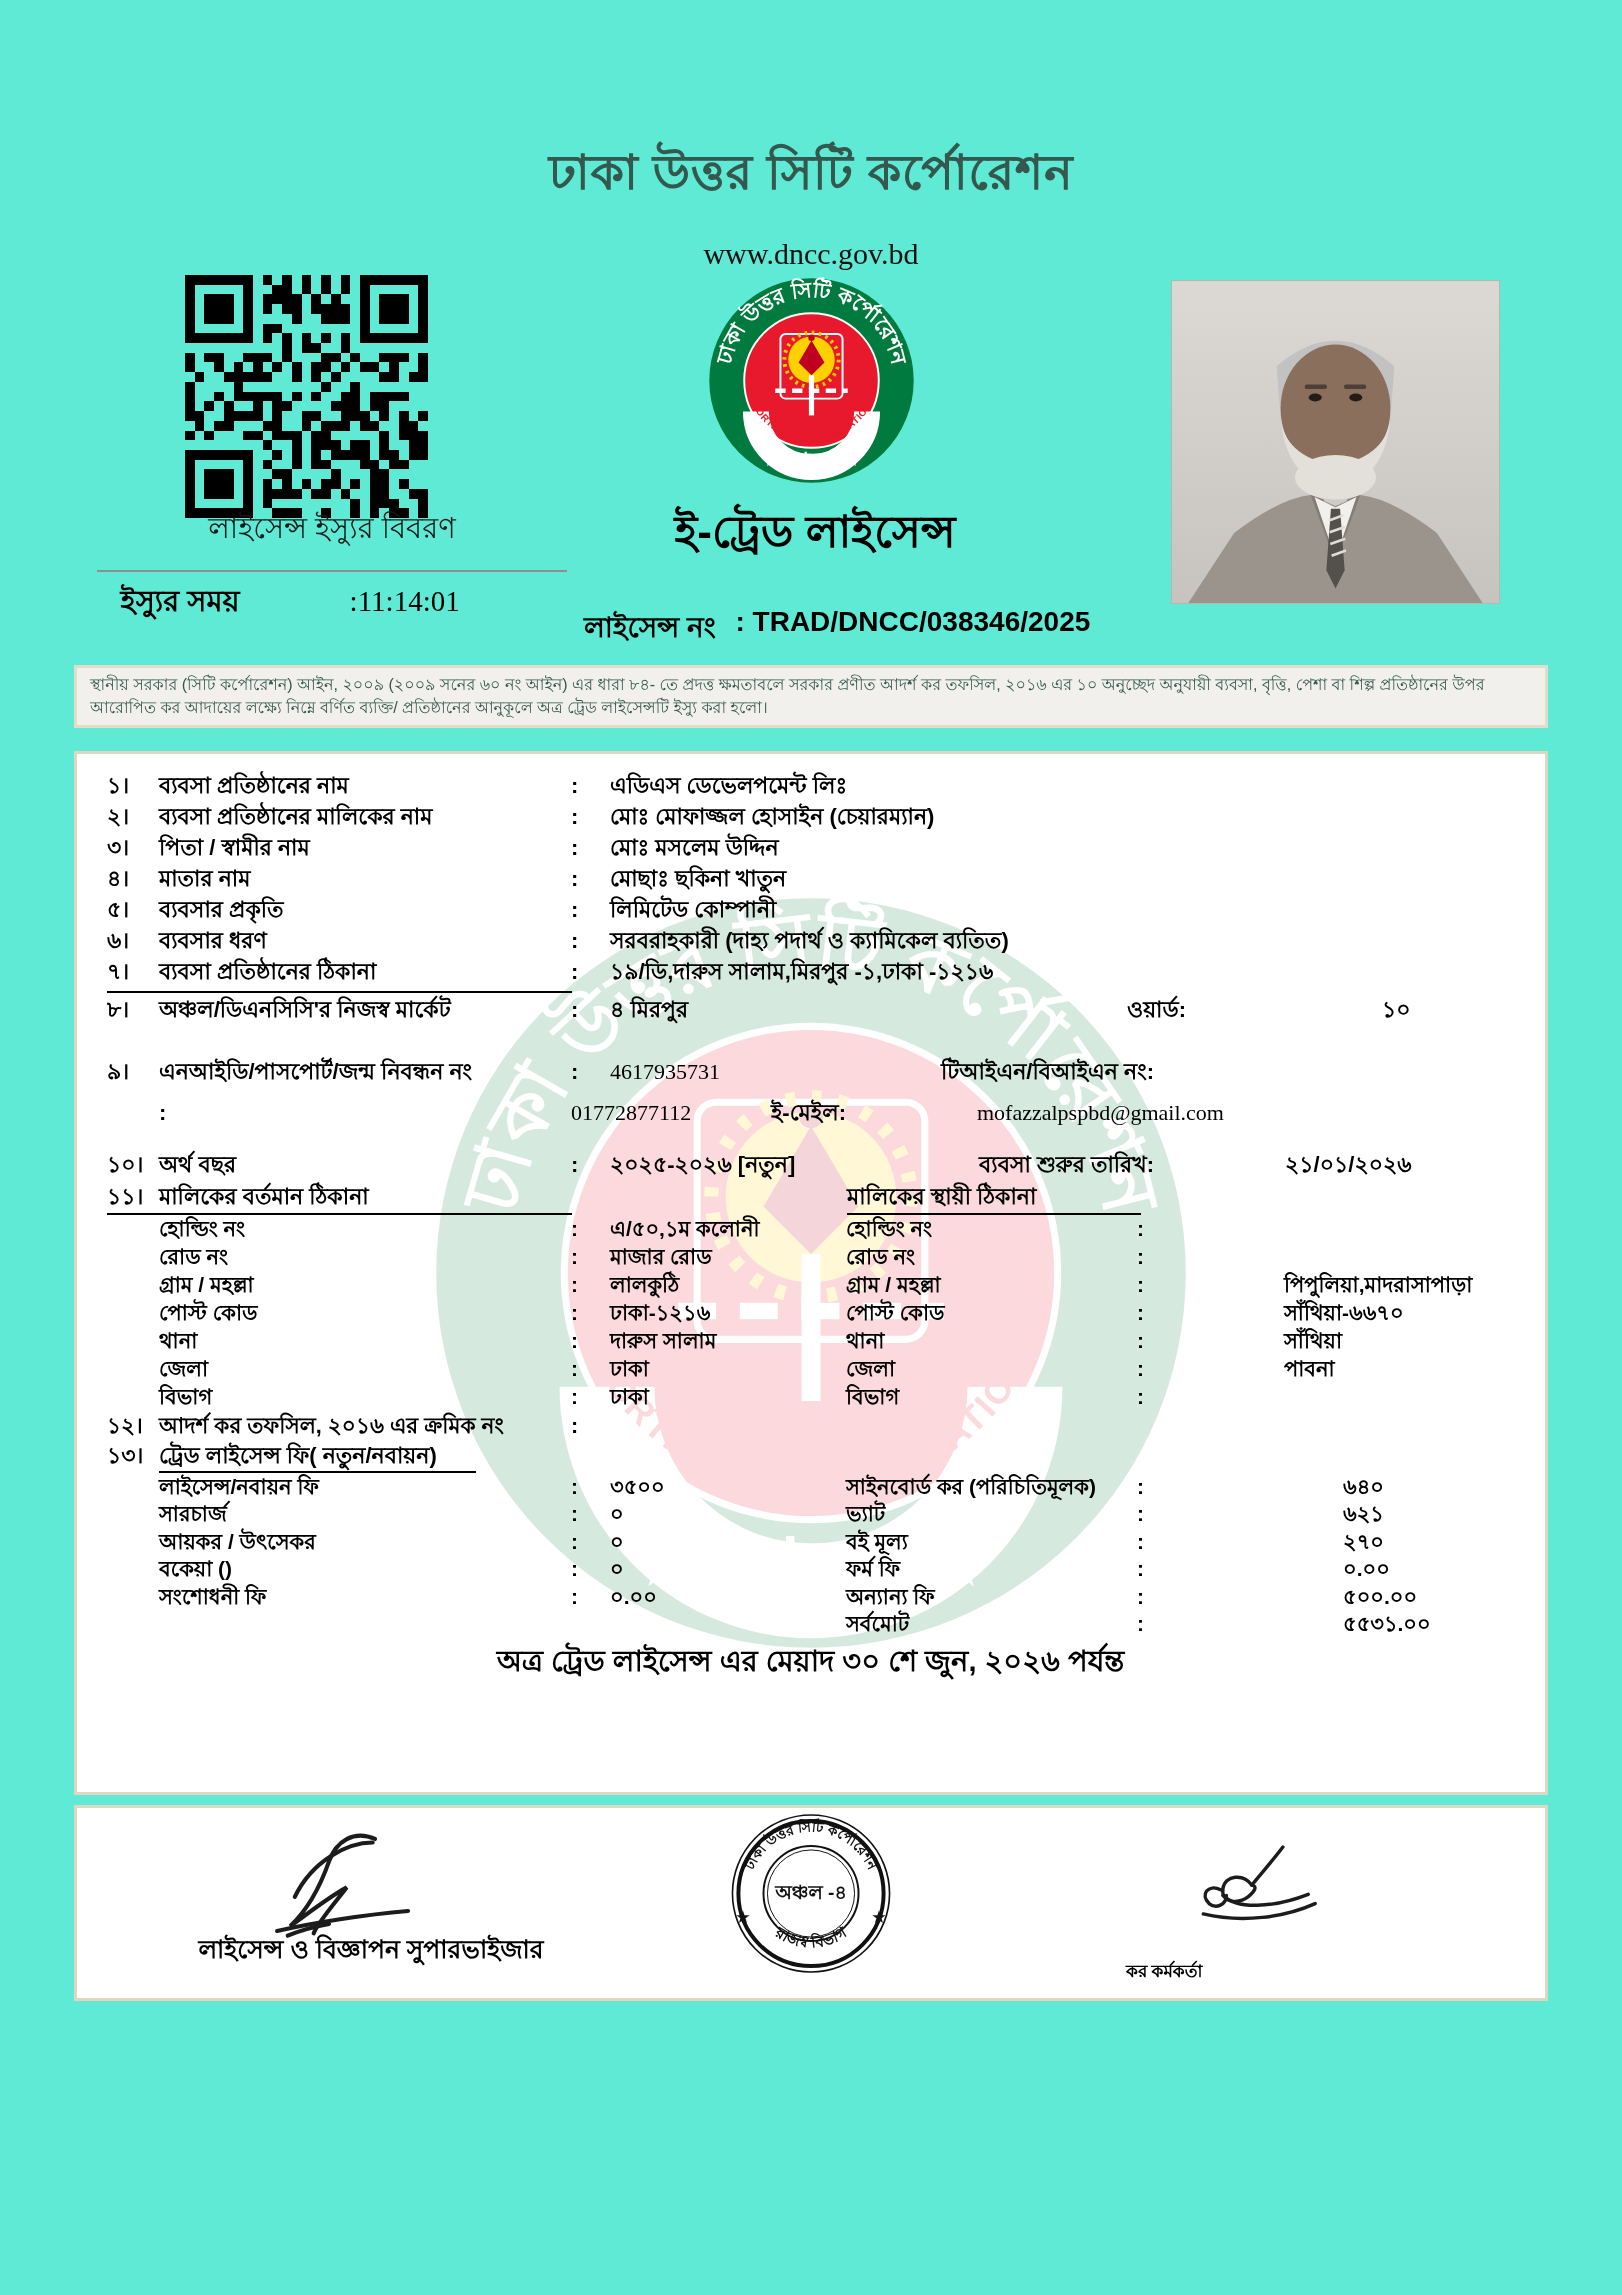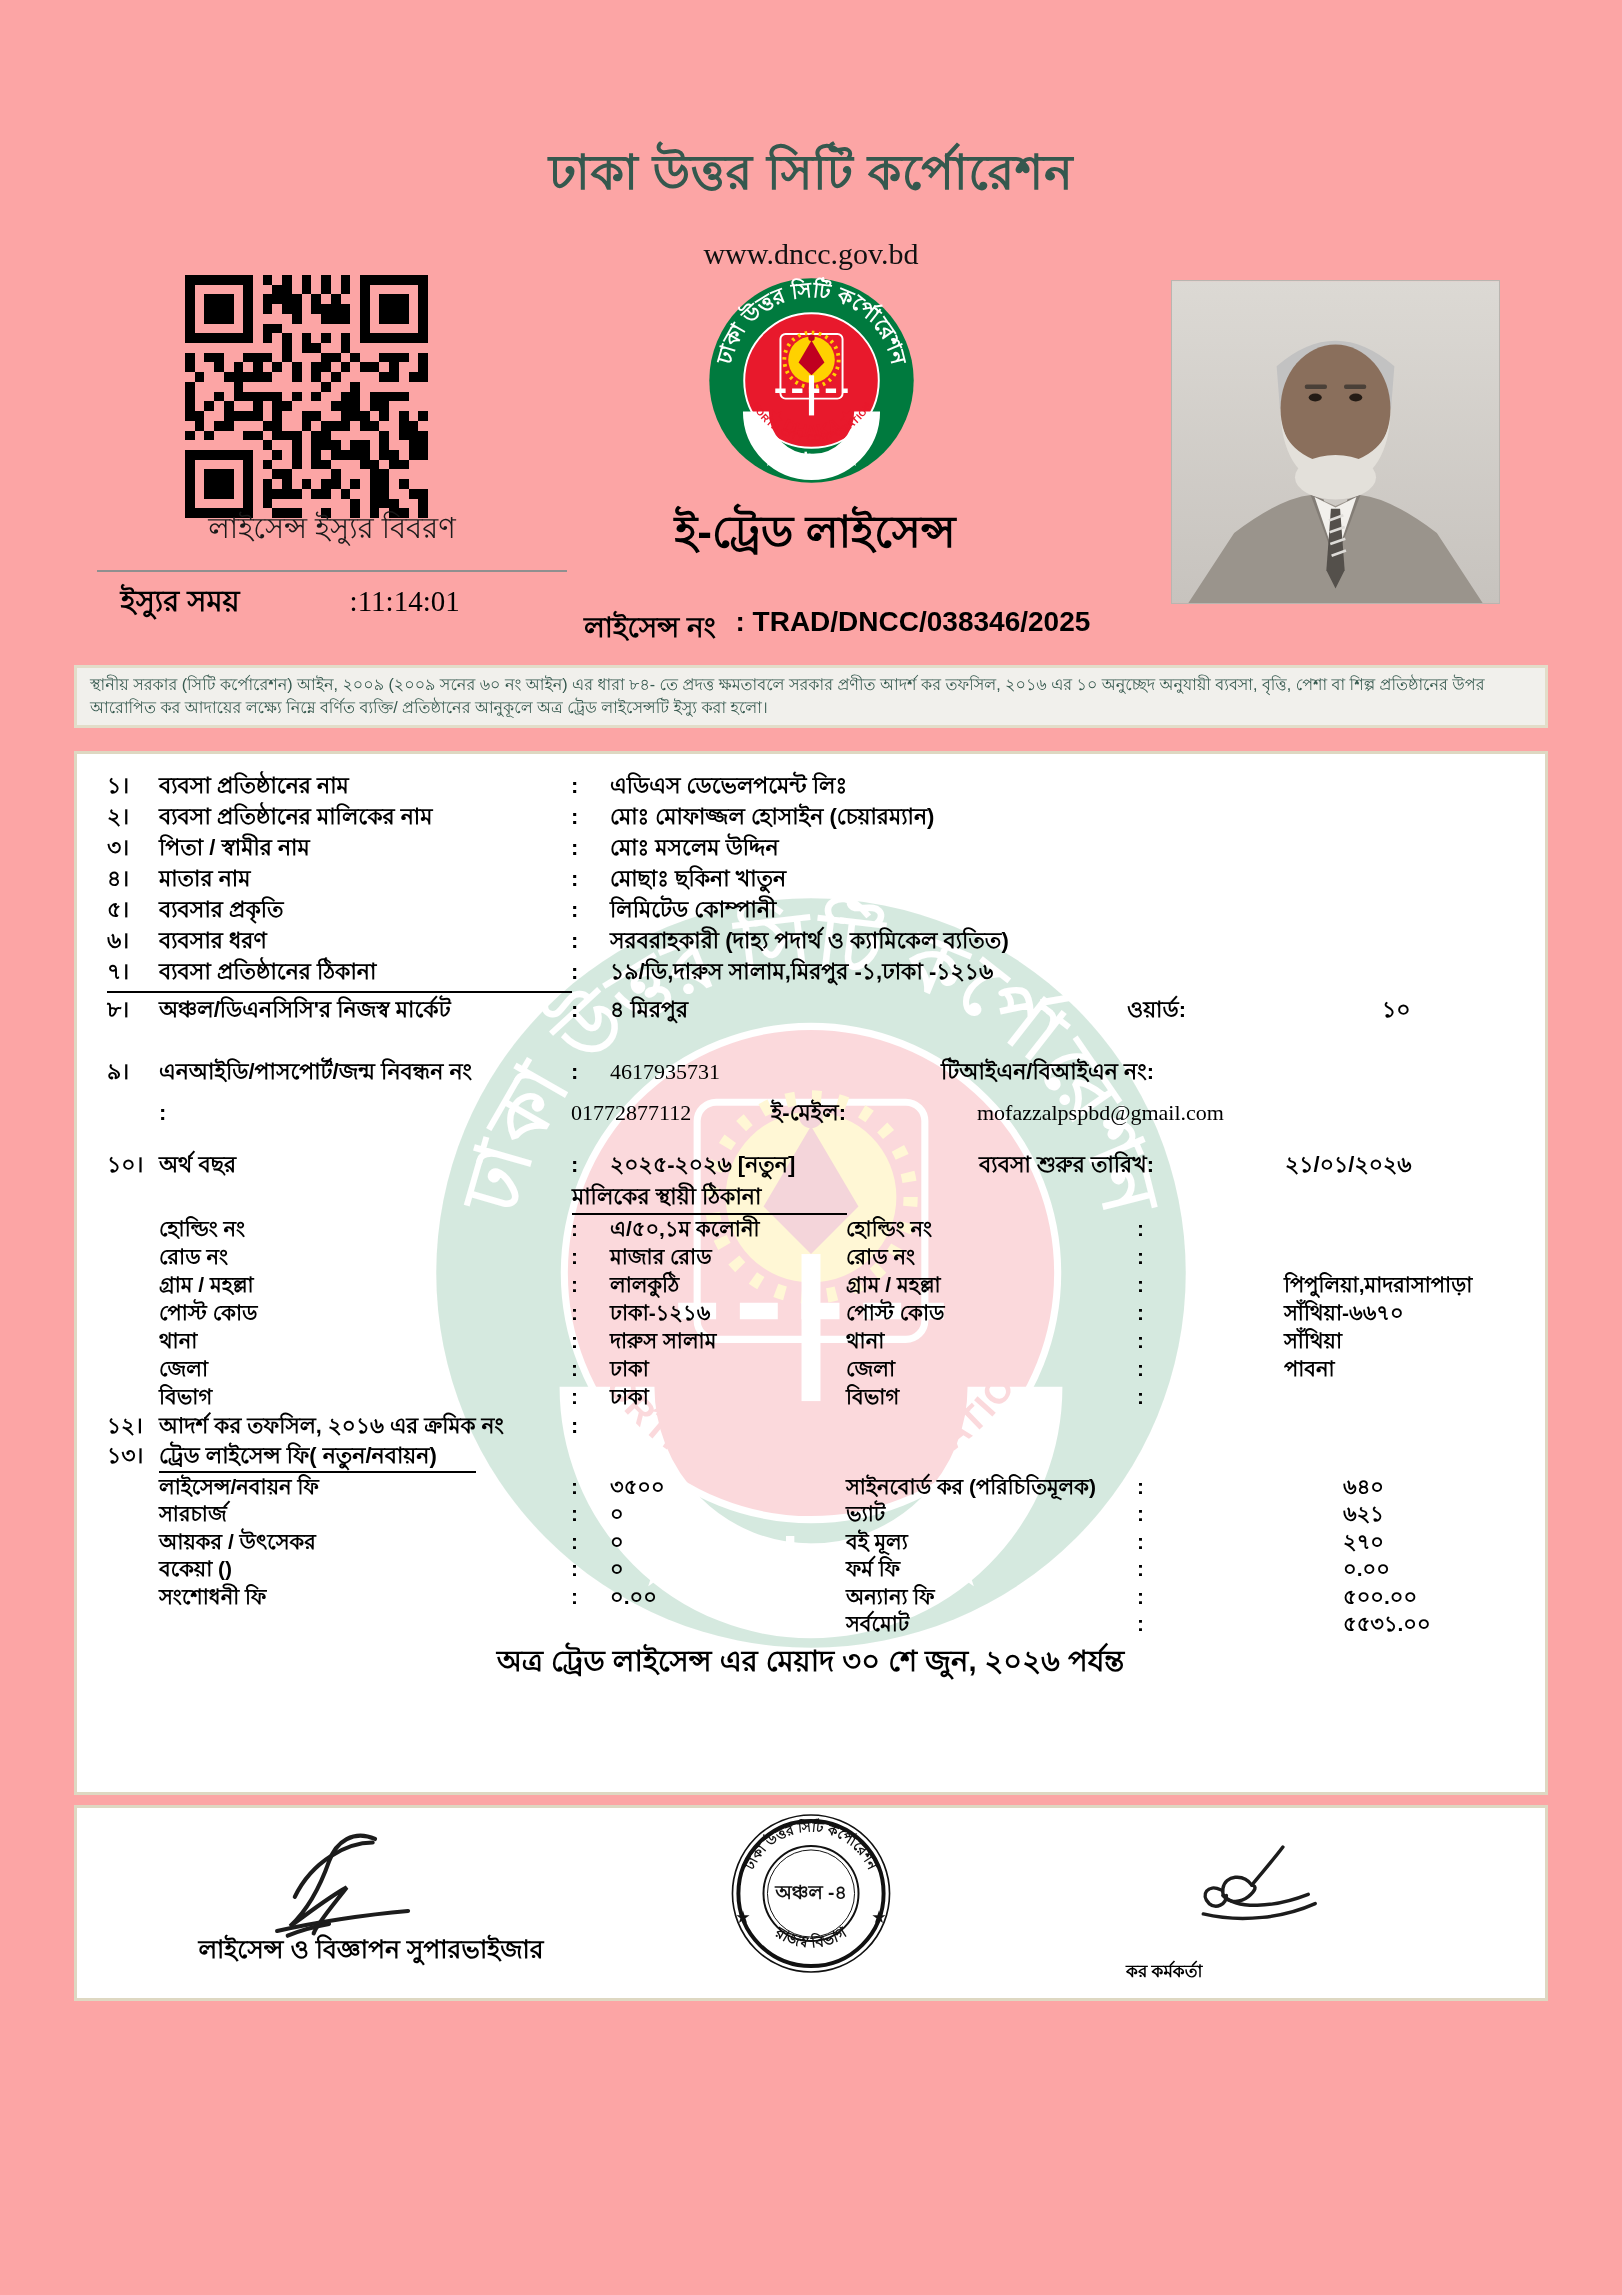--- a/index.html
+++ b/index.html
@@ -1,16 +1,16 @@
 <!DOCTYPE html>
 <html style="font-size:10.5px"><head>
 <meta charset="utf-8">
 <style>
   html,body{margin:0;padding:0;background:#ffffff;}
-  .page{position:relative;width:1622px;height:2295px;background:#fca5a5;
+  .page{position:relative;width:1622px;height:2295px;background:#5eead4;
         font-family:"Liberation Sans",sans-serif;color:#000;overflow:hidden;}
 
   
   .org-title{position:absolute;top:136px;left:0;width:100%;text-align:center;
              font-size:48px;font-weight:700;color:#35584e;letter-spacing:0.7px;}
   .website{position:absolute;top:237px;left:0;width:100%;text-align:center;
            font-family:"Liberation Serif",serif;font-size:30px;color:#111;}
 
   .qr{position:absolute;left:185px;top:275px;width:243px;height:243px;}
   .qr svg rect{fill:#000;}
@@ -586,20 +586,24 @@
       <div class="row-b" style="line-height:31px">
         <span>১০।</span>
         <span>অর্থ বছর</span>
         <span>:</span>
         <span>২০২৫-২০২৬ [নতুন]</span>
         <span class="rl">ব্যবসা শুরুর তারিখ:</span>
         <span class="rv">২১/০১/২০২৬</span>
       </div>
 
       <div class="sec11-titles">
+        <span class="lt">
+          <span class="num">১১।</span>
+          <span>মালিকের বর্তমান ঠিকানা</span>
+        </span>
         <span></span>
         <span class="rt">মালিকের স্থায়ী ঠিকানা</span>
         <span></span>
       </div>
 
       <div class="row-c">
         <span></span>
           <span>হোল্ডিং নং</span>
         <span>:</span>
         <span>এ/৫০,১ম কলোনী</span>

